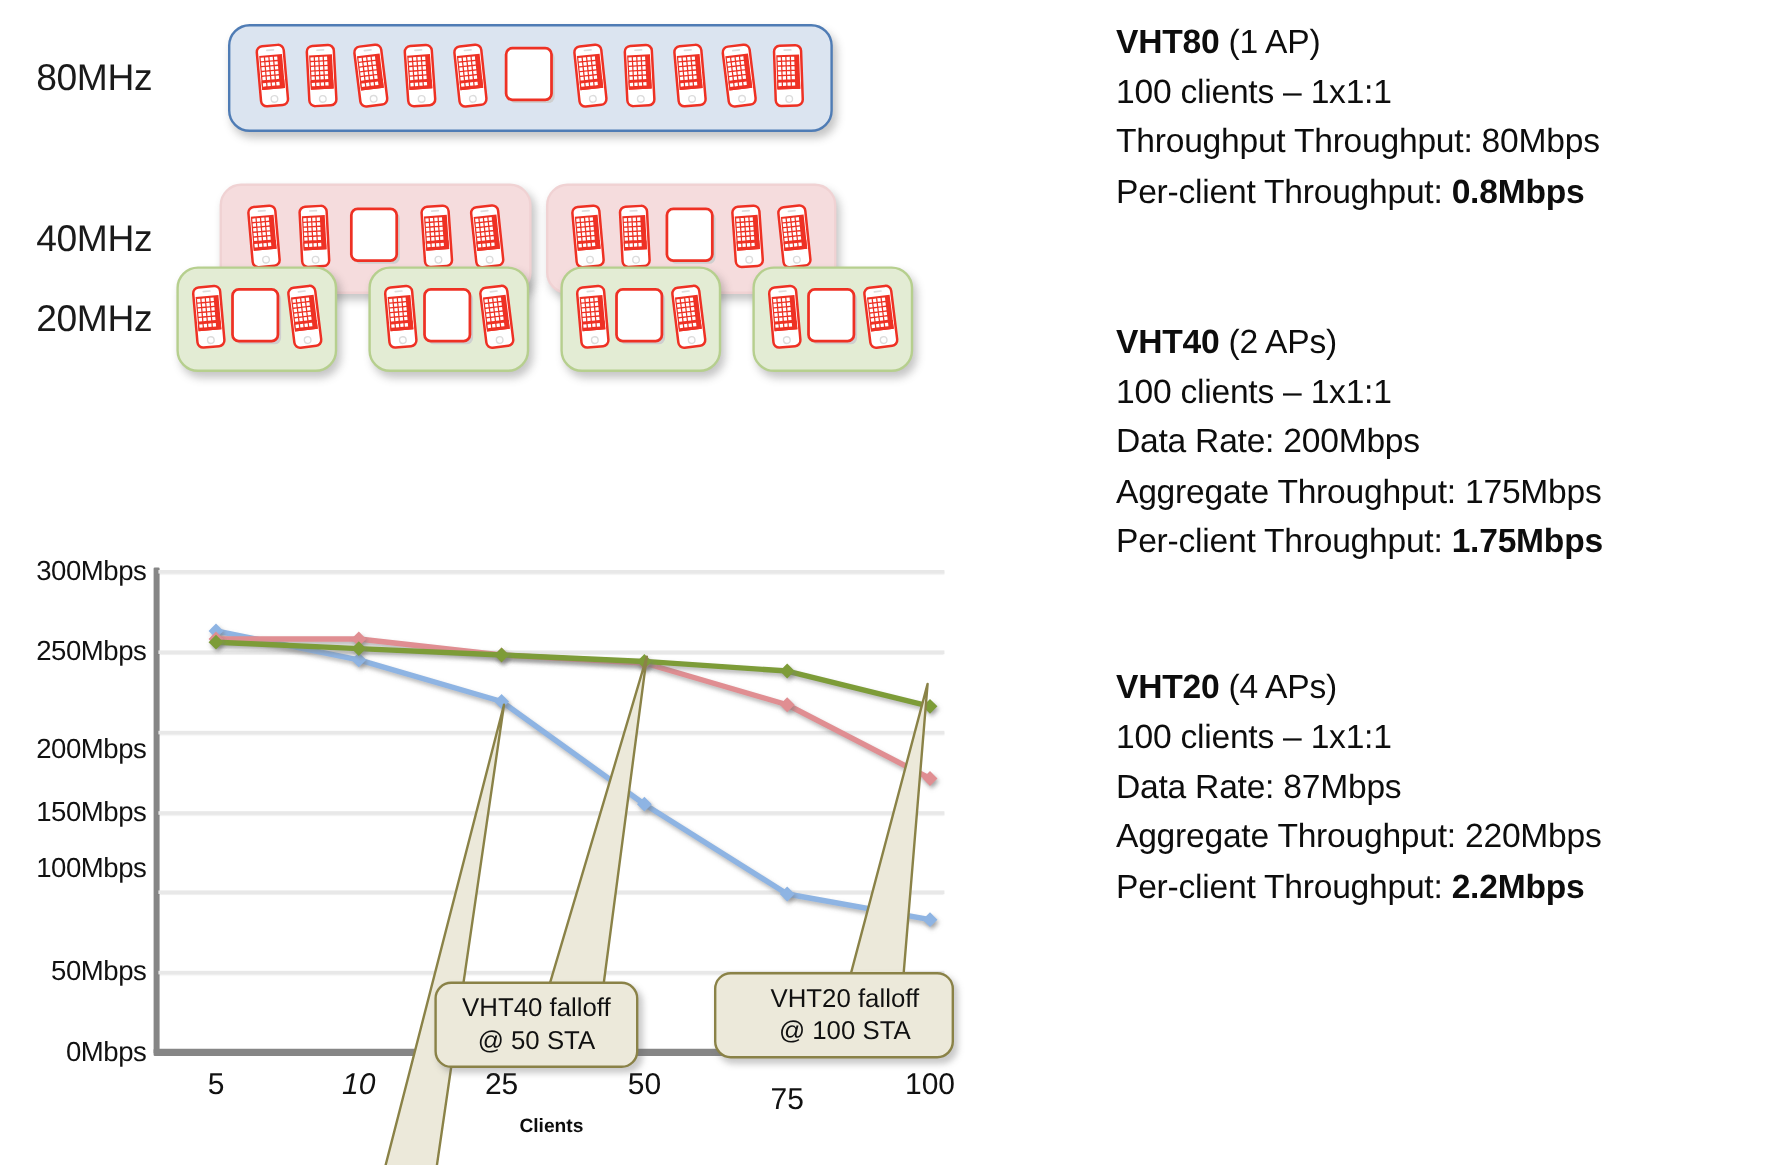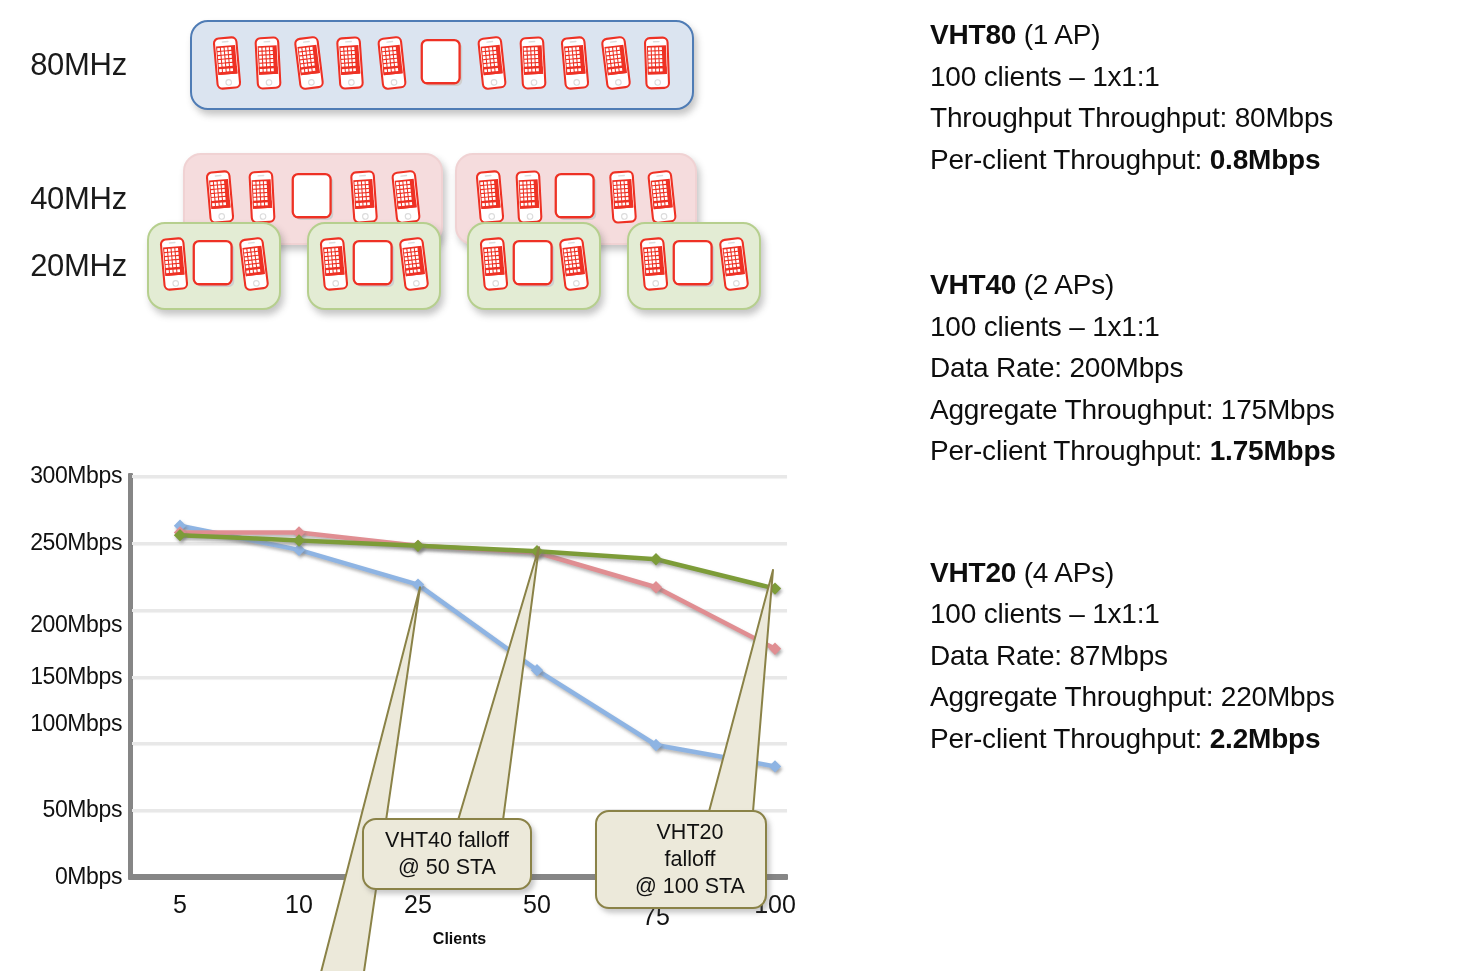--- a/index.html
+++ b/index.html
@@ -1035,29 +1035,29 @@
         <polygon points="167,59.29666666666667 173.2,65.49666666666667 167,71.69666666666667 160.8,65.49666666666667" fill="#7d9c38" filter="url(#sh)"></polygon>
         <polygon points="286,64.6433333333333 292.2,70.8433333333333 286,77.04333333333331 279.8,70.8433333333333" fill="#7d9c38" filter="url(#sh)"></polygon>
         <polygon points="405,69.99 411.2,76.19 405,82.39 398.8,76.19" fill="#7d9c38" filter="url(#sh)"></polygon>
         <polygon points="524,78.00999999999998 530.2,84.20999999999998 524,90.40999999999998 517.8,84.20999999999998" fill="#7d9c38" filter="url(#sh)"></polygon>
         <polygon points="643,107.41666666666667 649.2,113.61666666666667 643,119.81666666666668 636.8,113.61666666666667" fill="#7d9c38" filter="url(#sh)"></polygon>
       </svg>
     </div>
   <div id="xaxis-line"></div>
   <div id="xlabels">
       <div class="xlabel" style="left: 48px; top: 4px;">5</div>
-      <div class="xlabel" style="left: 167px; top: 4px;">10</div>
+      <div class="xlabel" style="left: 167px; top: 4px; font-style: italic;">10</div>
       <div class="xlabel" style="left: 286px; top: 4px;">25</div>
       <div class="xlabel" style="left: 405px; top: 4px;">50</div>
       <div class="xlabel" style="left: 524px; top: 4px; margin-top: 12px;">75</div>
       <div class="xlabel" style="left: 643px; top: 4px;">100</div>
     </div>
   <div id="xaxis-title">Clients</div>
 <div class="callout" id="callout-vht40" style="left: 362px; top: 418px; width: 170px;">VHT40 falloff
 @ 50 STA</div>
-    <div class="callout" id="callout-vht20" style="left: 595px; top: 410px; width: 172px; padding-left: 32px;">VHT20 falloff
+    <div class="callout" id="callout-vht20" style="left: 595px; top: 410px; width: 200px; padding-left: 32px;">VHT20 falloff
 @ 100 STA</div>
     <svg width="830" height="571" style="position: absolute; left: 0px; top: 0px; z-index: 30; pointer-events: none;">
       <polygon points="440,481 495,481 539,147.19" fill="#ece9da" stroke="#8a8247" stroke-width="2" stroke-linejoin="round"></polygon>
       <polygon points="693,472 748,472 773,169.91333333333336" fill="#ece9da" stroke="#8a8247" stroke-width="2" stroke-linejoin="round"></polygon>
       <polygon points="300,654 352,654 420,187.26999999999998" fill="#ece9da" stroke="#8a8247" stroke-width="2" stroke-linejoin="round"></polygon>
     </svg>
   </div>
 
 </body></html>

